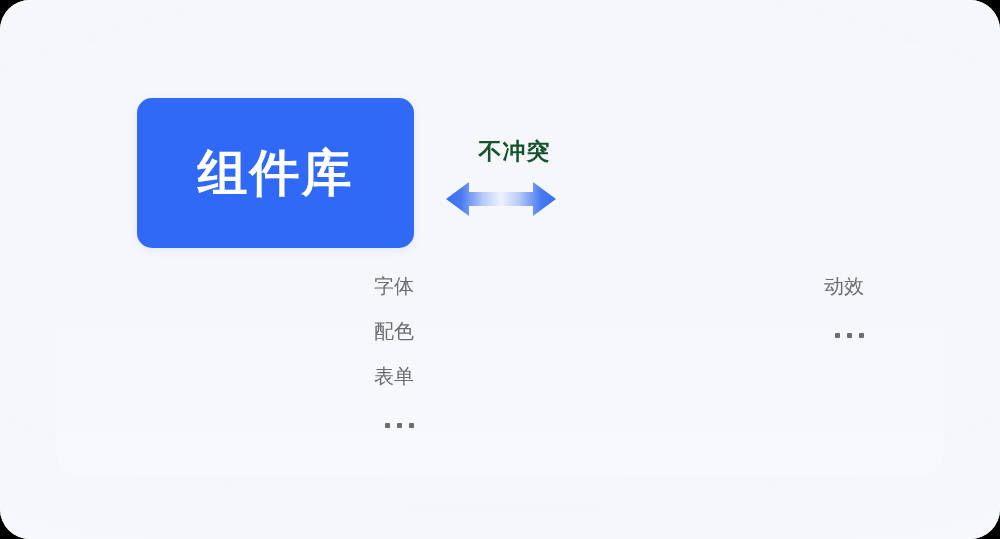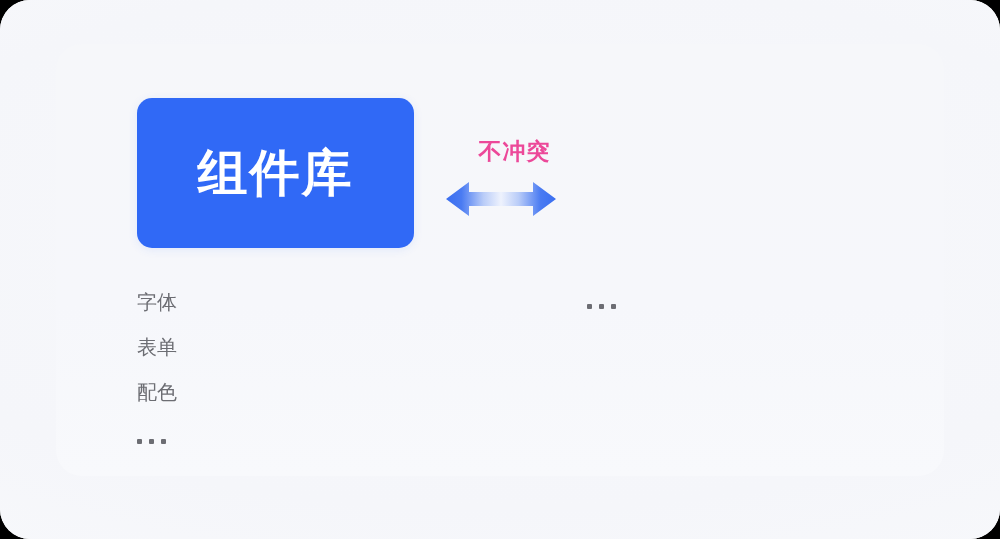--- a/index.html
+++ b/index.html
@@ -74,42 +74,42 @@
     top: 98px;
     width: 173px;
     height: 150px;
   }
   .conflict-label {
     position: absolute;
     left: 0;
     top: 42px;
     width: 201px;
     text-align: center;
-    color: #ec4899;
+    color: #14532d;
     font-size: 23px;
     font-weight: bold;
     letter-spacing: 1px;
     line-height: 1;
     white-space: nowrap;
   }
   #arrow-wrap {
     position: absolute;
     left: 32px;
     top: 83px;
     width: 110px;
     height: 36px;
   }
   #arrow-wrap svg { display: block; }
 
   
   .col {
     position: absolute;
-    top: 292px;
+    top: 276px;
     width: 277px;
-    text-align: left;
+    text-align: right;
   }
   #col-left  { left: 137px; }
   #col-right { left: 587px; }
 
   .word {
     color: #6c6d73;
     font-size: 20px;
     line-height: 1;
     margin-bottom: 25px;
     white-space: nowrap;
@@ -157,33 +157,34 @@
           </linearGradient>
         </defs>
         <path d="M0 18 L23 1 L23 11 L87 11 L87 1 L110 18 L87 35 L87 25 L23 25 L23 35 Z" fill="url(#arrowGrad)"></path>
       </svg>
     </div>
   </div>
 
 
   <div class="col" id="col-left">
     <div class="word">字体</div>
+    <div class="word">配色</div>
     <div class="word">表单</div>
-    <div class="word">配色</div>
     <div class="word">
       <span class="ellipsis">
           <i></i>
           <i></i>
           <i></i>
         </span>
       
     </div>
   </div>
 
   <div class="col" id="col-right">
+    <div class="word">动效</div>
     <div class="word">
       <span class="ellipsis">
           <i></i>
           <i></i>
           <i></i>
         </span>
       
     </div>
   </div>
 </div>

